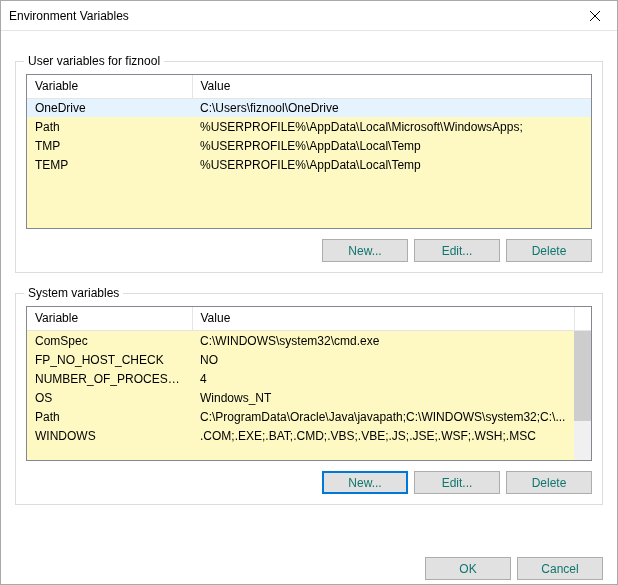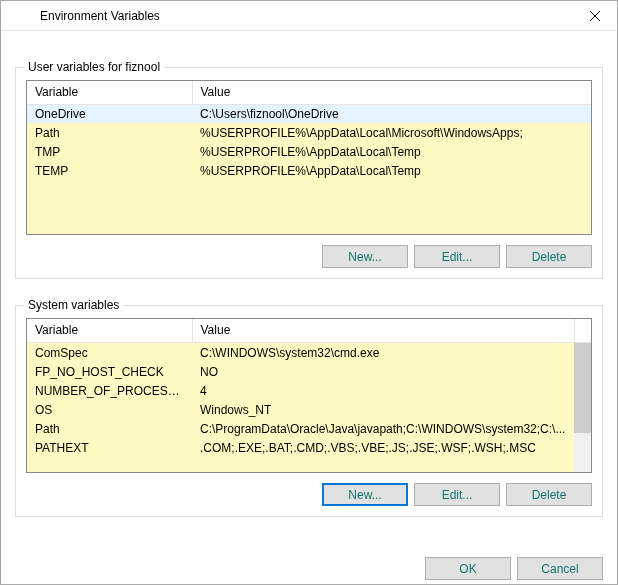--- a/index.html
+++ b/index.html
@@ -24,21 +24,20 @@
   background: #fff;
   border-bottom: 1px solid #e5e5e5;
   display: flex;
   align-items: center;
   padding: 0 0 0 8px;
 }
 .titlebar-text {
   flex: 1;
   font-size: 12px;
   color: #000;
-  margin-left: 31px;
 }
 .close-btn {
   width: 45px;
   height: 29px;
   display: flex;
   align-items: center;
   justify-content: center;
   color: #000;
 }
 .close-btn svg { width: 10px; height: 10px; }
@@ -46,21 +45,21 @@
   flex: 1;
   padding: 10px 14px 8px 14px;
   background: #fff;
   display: flex;
   flex-direction: column;
 }
 .group {
   border: 1px solid #dcdcdc;
   position: relative;
   padding: 12px 10px 10px 10px;
-  margin-top: 26px;
+  margin-top: 20px;
 }
 .group-label {
   position: absolute;
   top: -8px;
   left: 8px;
   background: #fff;
   padding: 0 4px;
   font-size: 12px;
   color: #000;
 }
@@ -240,21 +239,21 @@
                 </tr>
                 <tr>
                   <td class="col-var">OS</td>
                   <td>Windows_NT</td>
                 </tr>
                 <tr>
                   <td class="col-var">Path</td>
                   <td>C:\ProgramData\Oracle\Java\javapath;C:\WINDOWS\system32;C:\...</td>
                 </tr>
                 <tr>
-                  <td class="col-var">PATHEXT</td>
+                  <td class="col-var">WINDOWS</td>
                   <td>.COM;.EXE;.BAT;.CMD;.VBS;.VBE;.JS;.JSE;.WSF;.WSH;.MSC</td>
                 </tr>
               </tbody>
           </table>
         </div>
         <div class="sys-scroll">
           <div class="sys-scroll-thumb"></div>
         </div>
       </div>
       <div class="btn-row">

